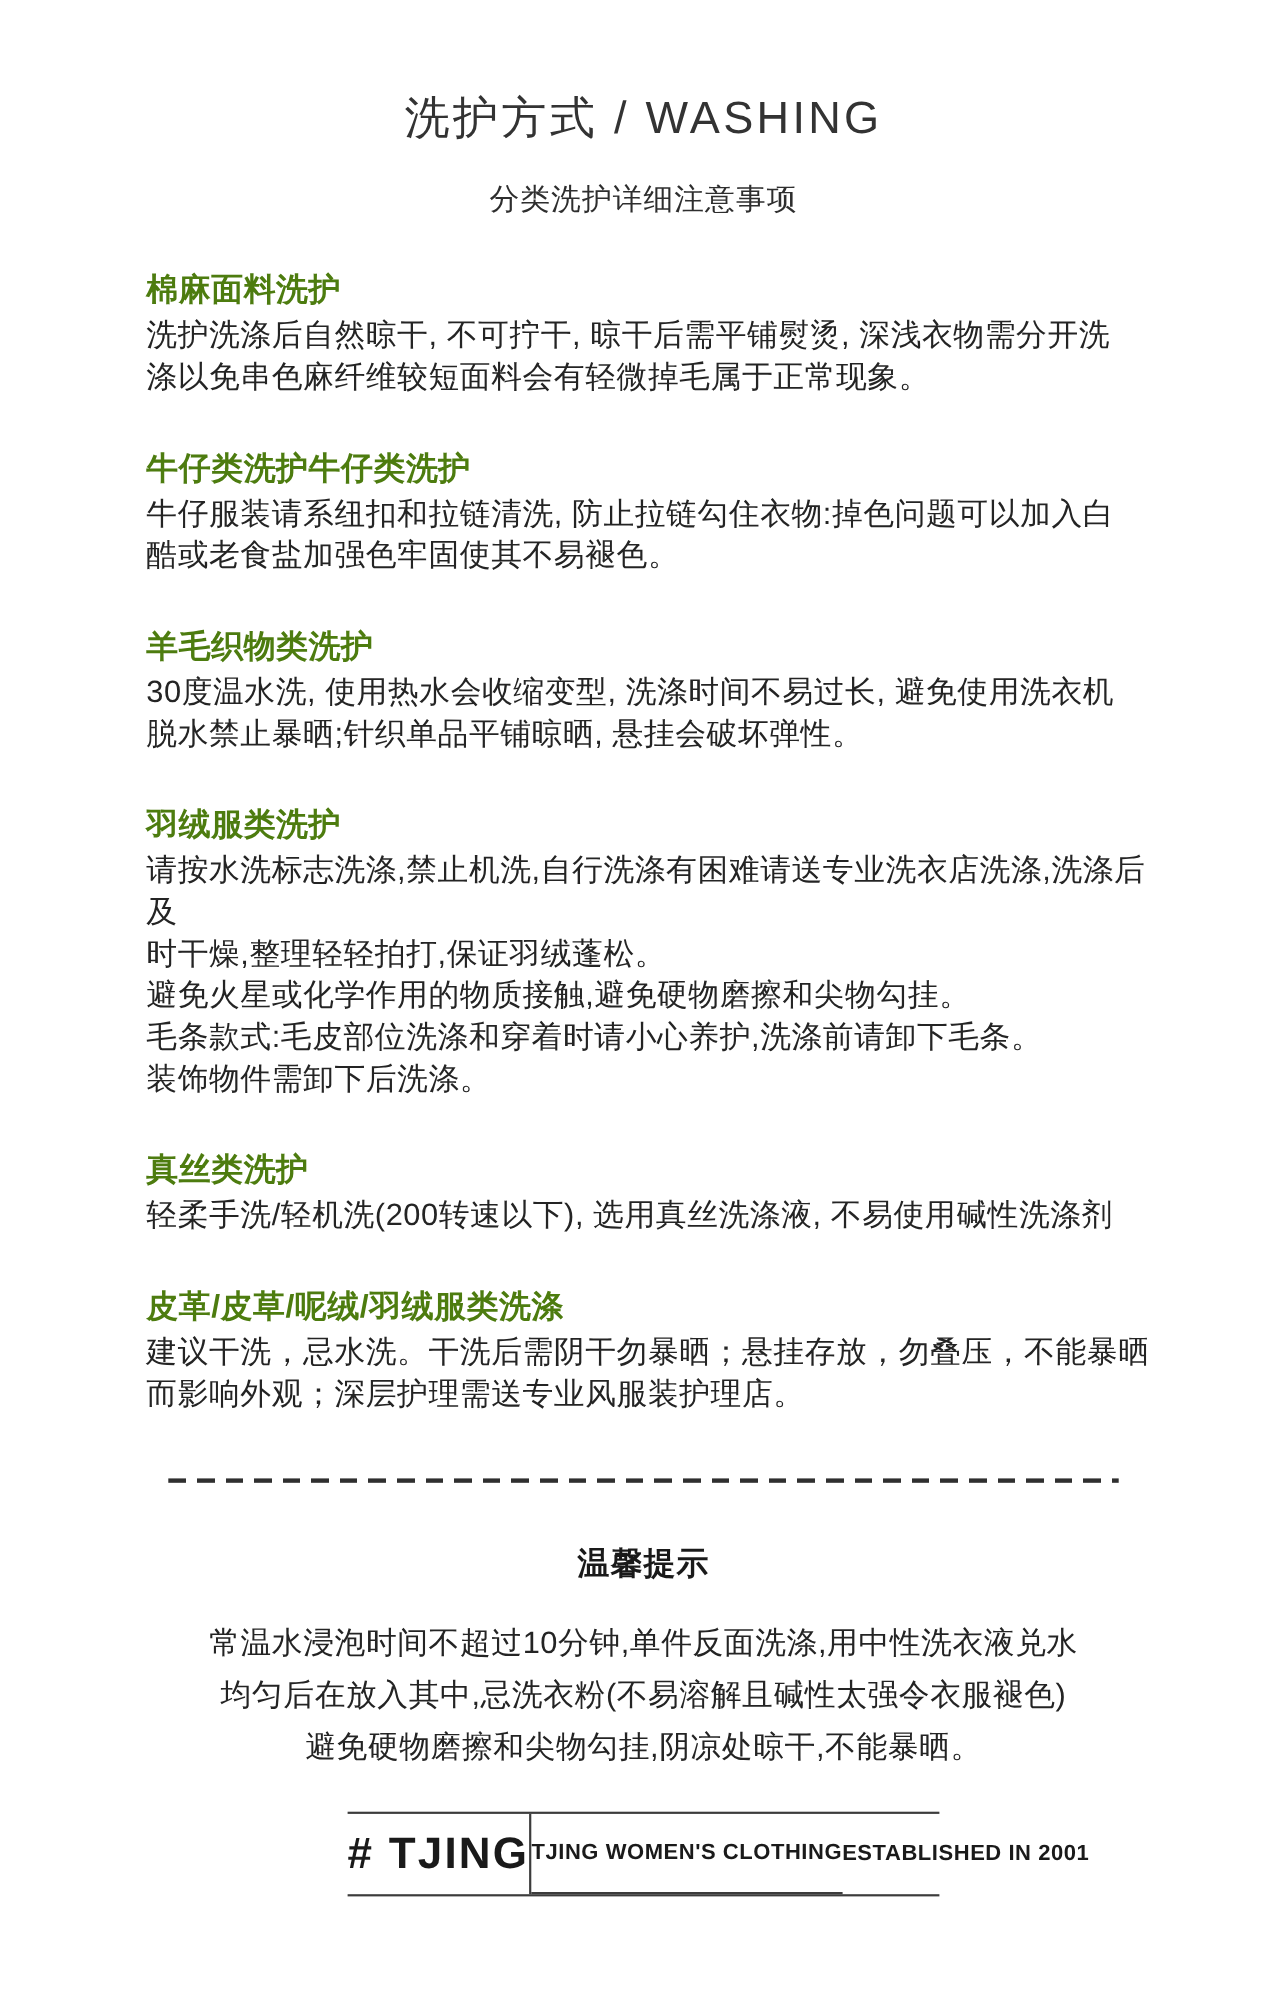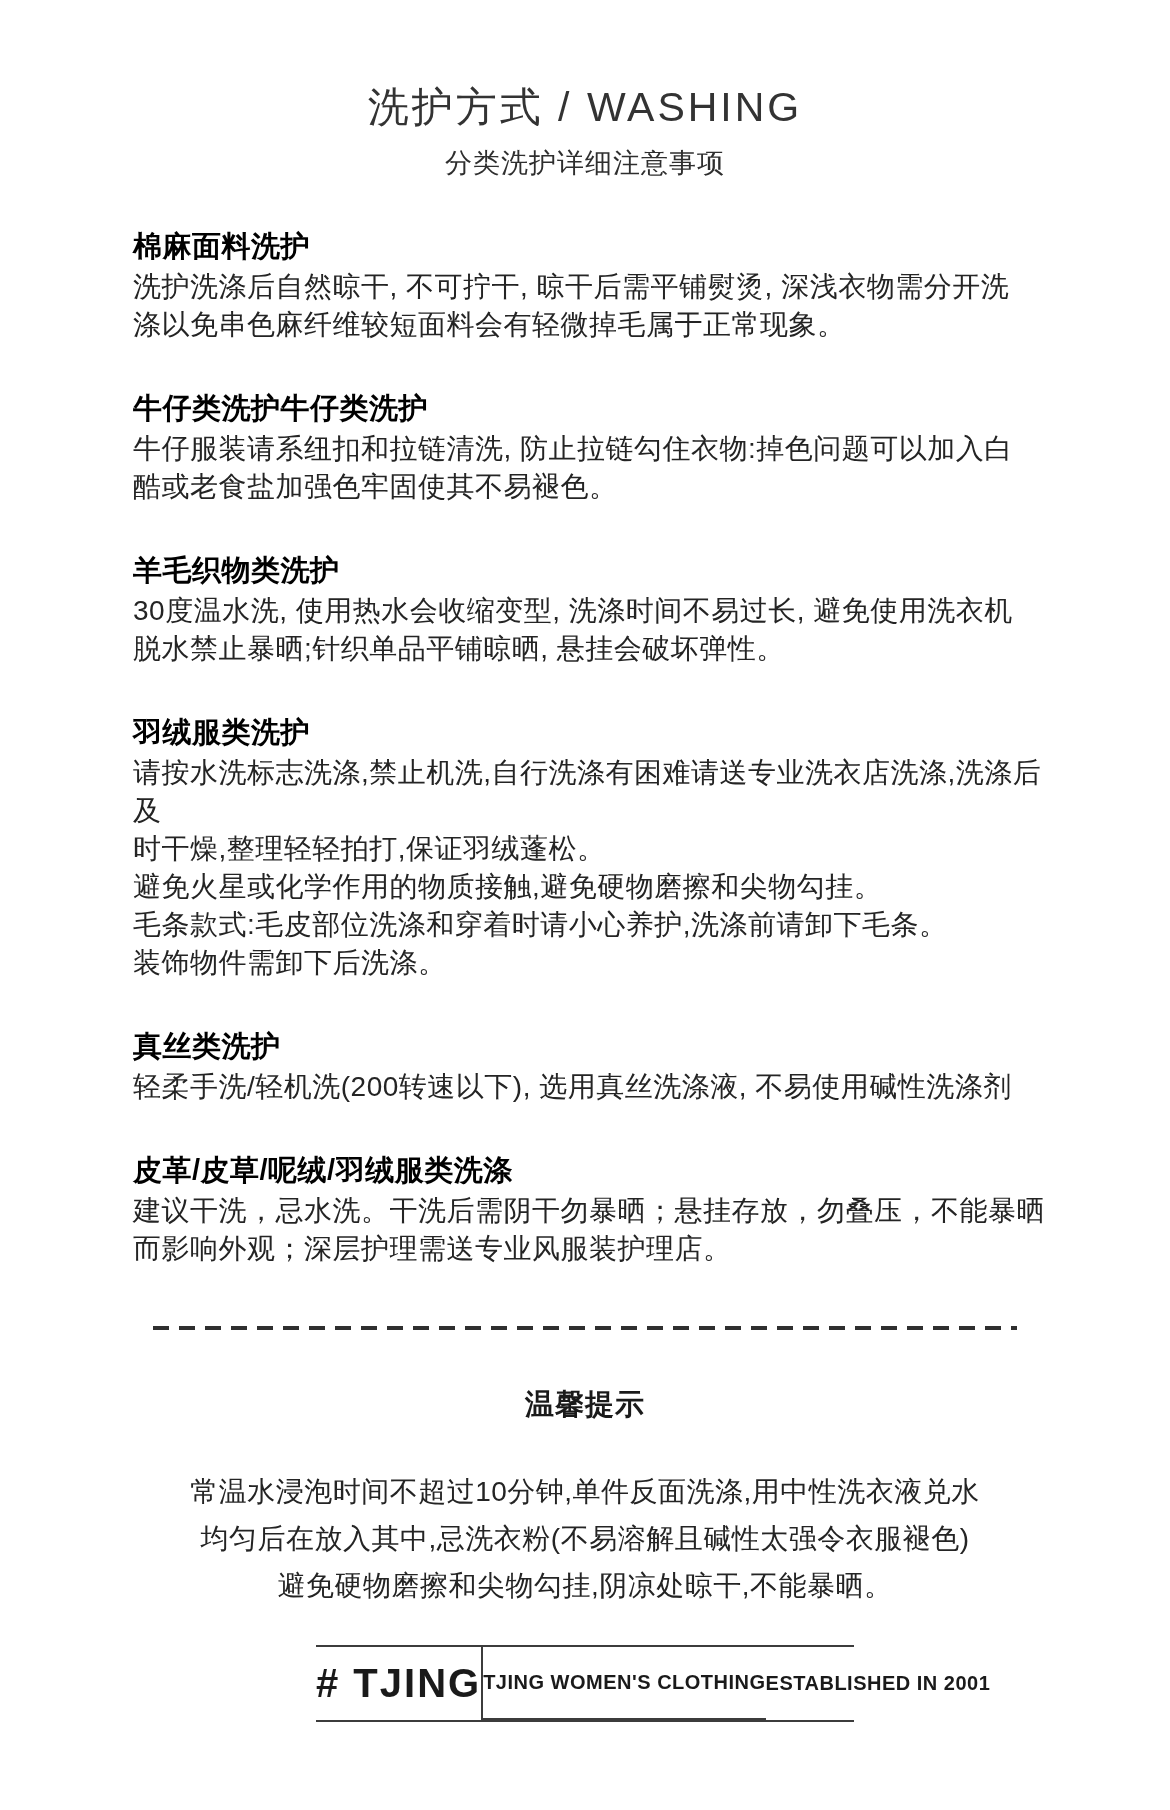--- a/index.html
+++ b/index.html
@@ -15,40 +15,40 @@
   .title {
     padding-top: 83px;
     text-align: center;
     font-size: 41px;
     line-height: 48px;
     font-weight: 500;
     letter-spacing: 3px;
     color: #333333;
   }
   .subtitle {
-    margin-top: 15px;
+    margin-top: 33px;
     text-align: center;
     font-size: 27px;
     line-height: 34px;
     letter-spacing: 1px;
     color: #2e2e2e;
   }
 
   .content {
     margin-left: 133px;
     width: 912px;
   }
   .section { margin-top: 0; margin-bottom: 44px; }
   .content .section:first-child { margin-top: 46px; }
   .section-heading {
     font-size: 29px;
     line-height: 40px;
     font-weight: 700;
     letter-spacing: 0.5px;
-    color: #000000;
+    color: #4d7c0f;
     margin-bottom: 2px;
   }
   .body-line {
     font-size: 28px;
     line-height: 38px;
     letter-spacing: 0.5px;
     color: #242424;
   }
 
   .dashed-divider {
@@ -61,21 +61,21 @@
 
   .tips { text-align: center; }
   .tips-heading {
     margin-top: 54px;
     font-size: 29px;
     line-height: 40px;
     font-weight: 700;
     letter-spacing: 1px;
     color: #1a1a1a;
   }
-  .tips-body { margin-top: 44px; }
+  .tips-body { margin-top: 28px; }
   .tips-line {
     font-size: 28px;
     line-height: 47px;
     letter-spacing: 0.5px;
     color: #242424;
   }
 
   .brand-box {
     margin: 36px auto 0 auto;
     width: 538px;

